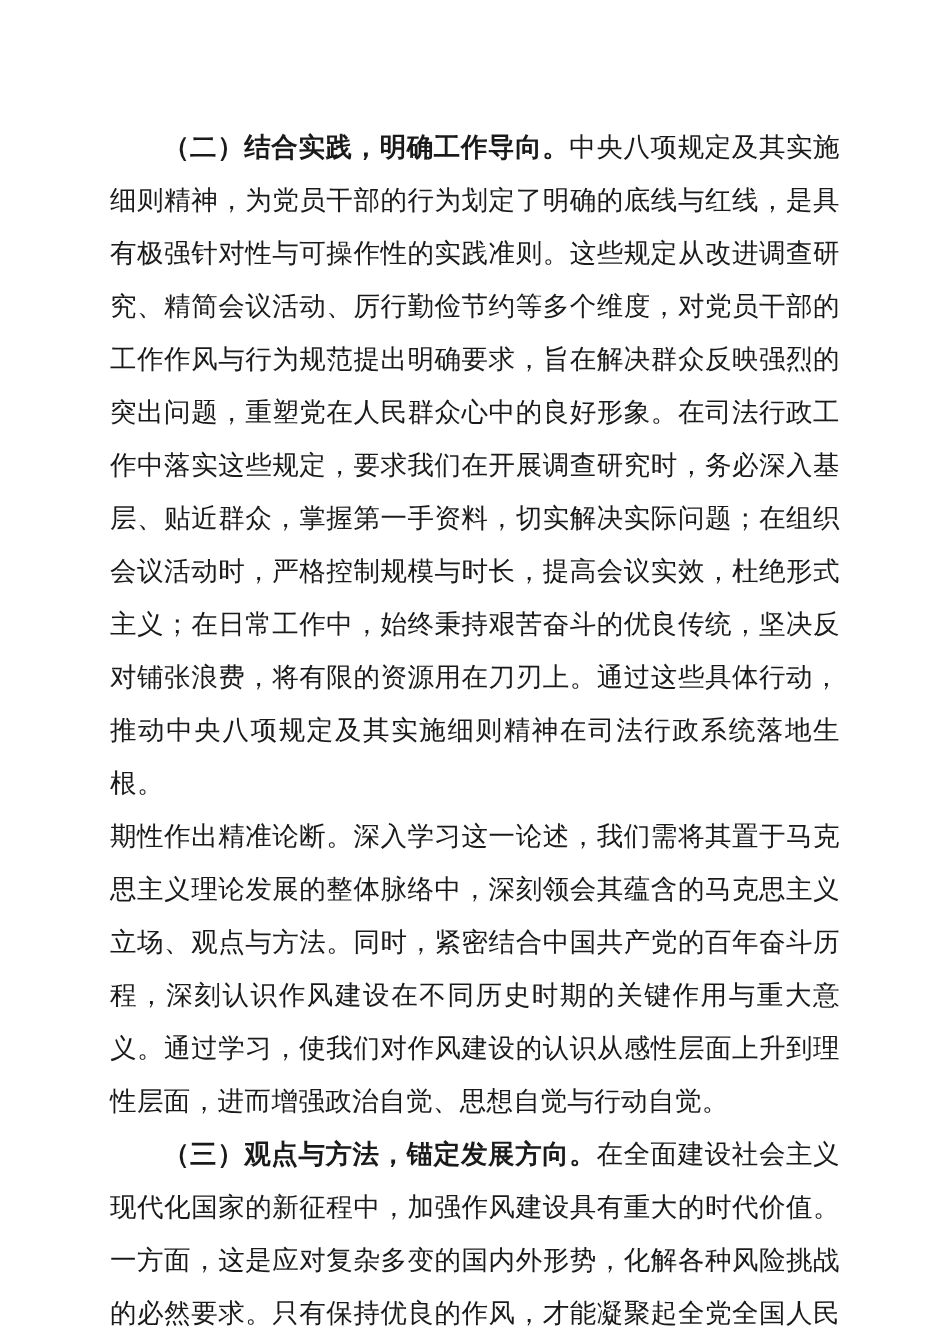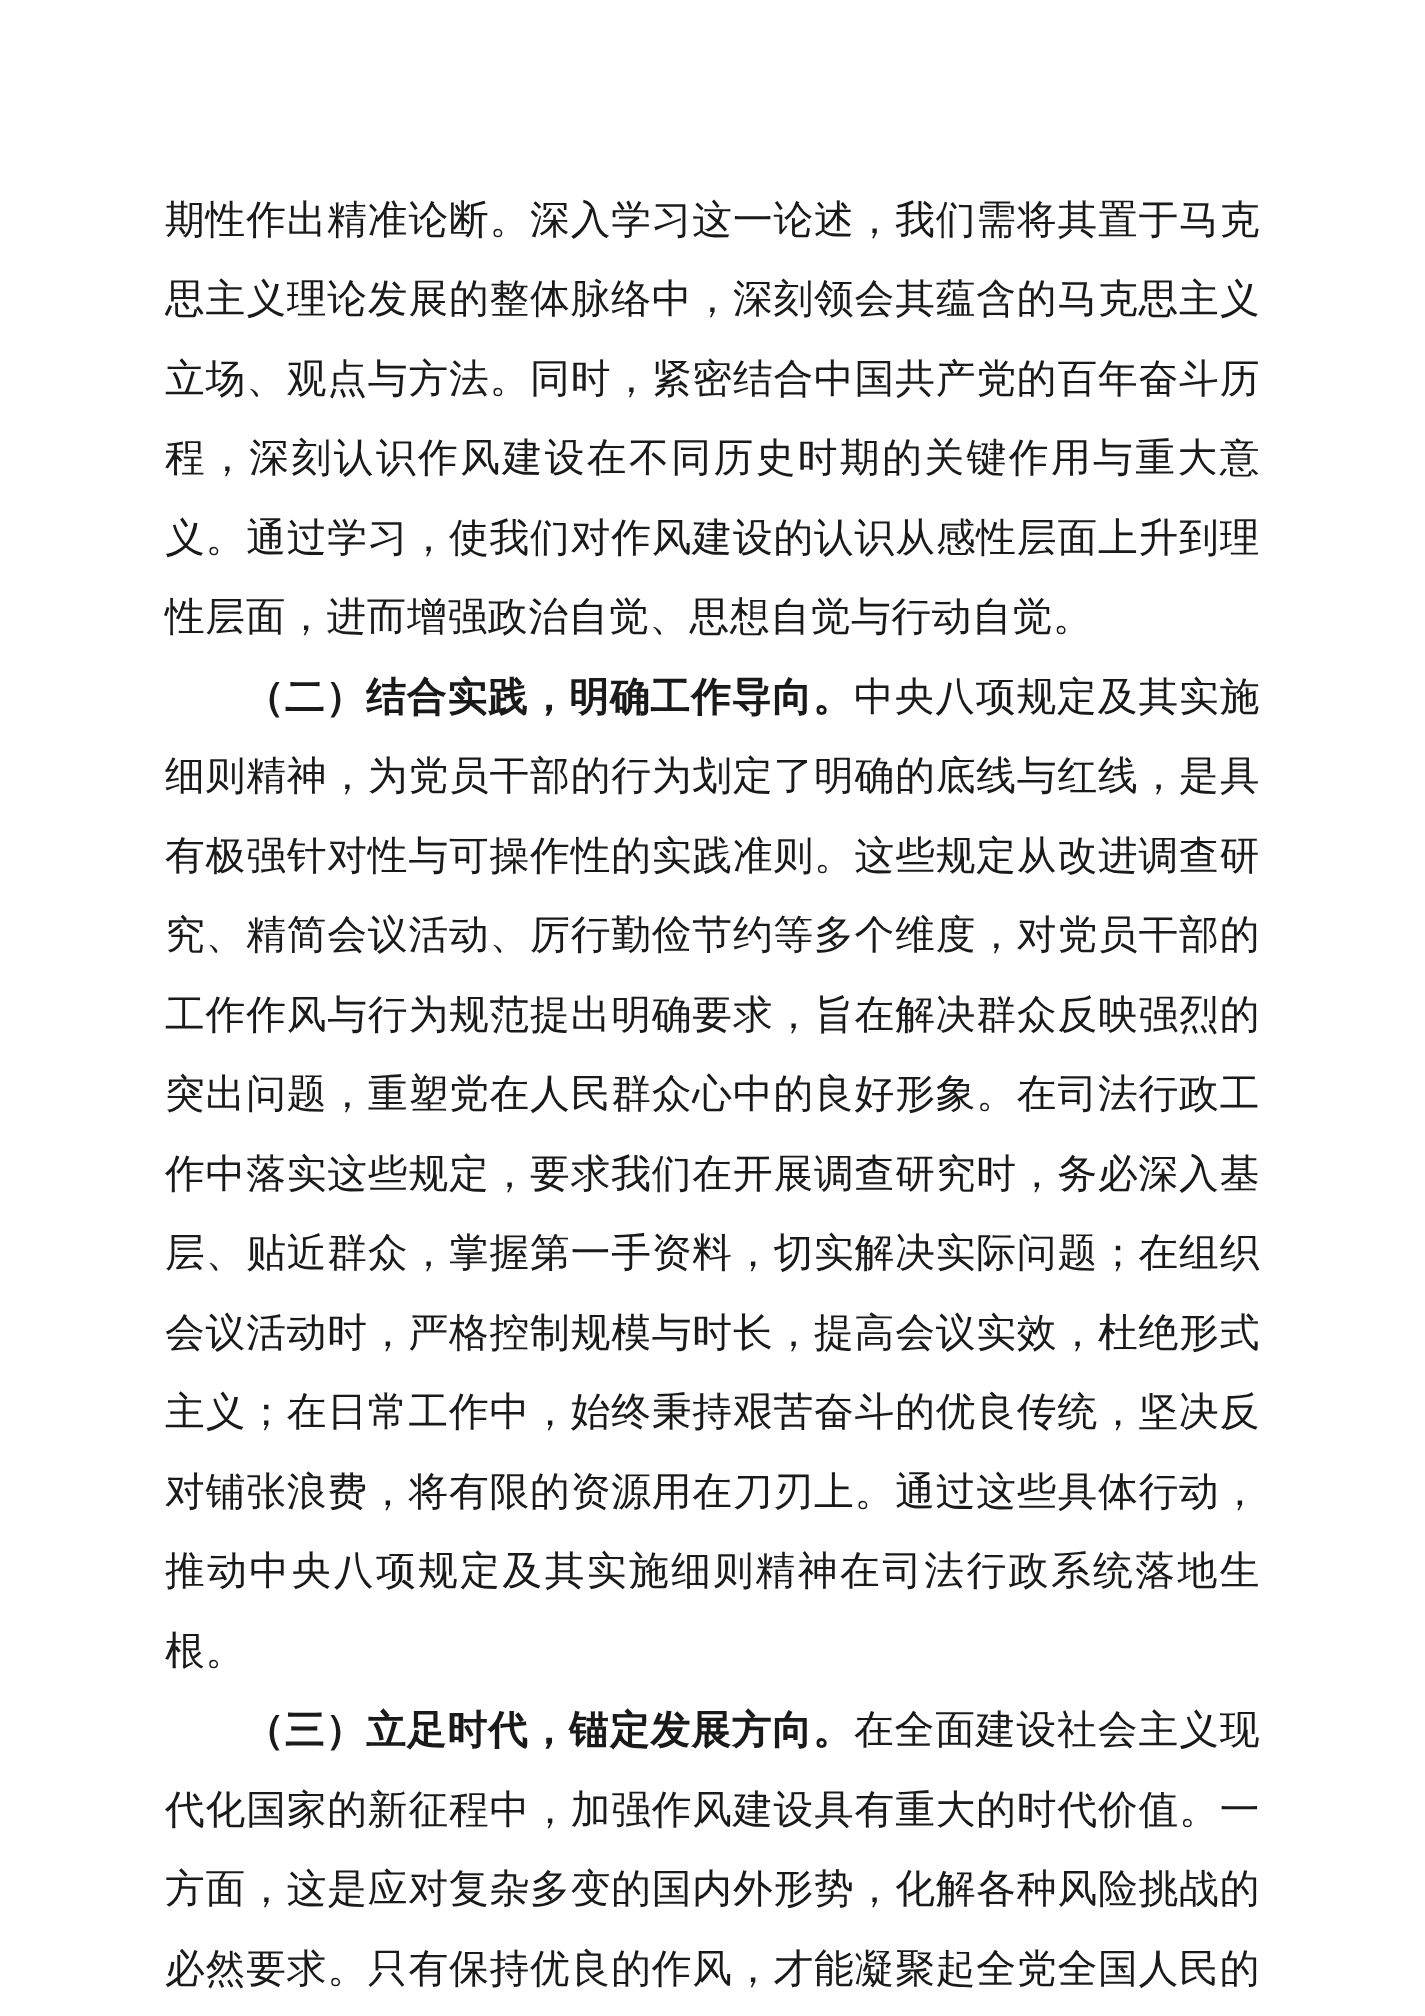--- a/index.html
+++ b/index.html
@@ -39,20 +39,20 @@
   .bold-lead {
     font-weight: bold;
   }
 </style>
 </head>
 <body>
 
 <div class="page">
   <div class="doc-body">
 
+    <p class="para"><span class="bold-lead">（二）结合实践，明确工作导向。</span><span>中央八项规定及其实施细则精神，为党员干部的行为划定了明确的底线与红线，是具有极强针对性与可操作性的实践准则。这些规定从改进调查研究、精简会议活动、厉行勤俭节约等多个维度，对党员干部的工作作风与行为规范提出明确要求，旨在解决群众反映强烈的突出问题，重塑党在人民群众心中的良好形象。在司法行政工作中落实这些规定，要求我们在开展调查研究时，务必深入基层、贴近群众，掌握第一手资料，切实解决实际问题；在组织会议活动时，严格控制规模与时长，提高会议实效，杜绝形式主义；在日常工作中，始终秉持艰苦奋斗的优良传统，坚决反对铺张浪费，将有限的资源用在刀刃上。通过这些具体行动，推动中央八项规定及其实施细则精神在司法行政系统落地生根。</span></p>
+
     <p class="para first"><span>期性作出精准论断。深入学习这一论述，我们需将其置于马克思主义理论发展的整体脉络中，深刻领会其蕴含的马克思主义立场、观点与方法。同时，紧密结合中国共产党的百年奋斗历程，深刻认识作风建设在不同历史时期的关键作用与重大意义。通过学习，使我们对作风建设的认识从感性层面上升到理性层面，进而增强政治自觉、思想自觉与行动自觉。</span></p>
 
-    <p class="para"><span class="bold-lead">（二）结合实践，明确工作导向。</span><span>中央八项规定及其实施细则精神，为党员干部的行为划定了明确的底线与红线，是具有极强针对性与可操作性的实践准则。这些规定从改进调查研究、精简会议活动、厉行勤俭节约等多个维度，对党员干部的工作作风与行为规范提出明确要求，旨在解决群众反映强烈的突出问题，重塑党在人民群众心中的良好形象。在司法行政工作中落实这些规定，要求我们在开展调查研究时，务必深入基层、贴近群众，掌握第一手资料，切实解决实际问题；在组织会议活动时，严格控制规模与时长，提高会议实效，杜绝形式主义；在日常工作中，始终秉持艰苦奋斗的优良传统，坚决反对铺张浪费，将有限的资源用在刀刃上。通过这些具体行动，推动中央八项规定及其实施细则精神在司法行政系统落地生根。</span></p>
-
-    <p class="para"><span class="bold-lead">（三）立足时代，锚定发展方向。</span><span>在全面建设社会主义现代化国家的新征程中，加强作风建设具有重大的时代价值。一方面，这是应对复杂多变的国内外形势，化解各种风险挑战的必然要求。只有保持优良的作风，才能凝聚起全党全国人民的强大力量，为实现中华民族伟大复兴的中国梦提供坚强保障。</span></p>
+    <p class="para"><span class="bold-lead">（三）观点与方法，锚定发展方向。</span><span>在全面建设社会主义现代化国家的新征程中，加强作风建设具有重大的时代价值。一方面，这是应对复杂多变的国内外形势，化解各种风险挑战的必然要求。只有保持优良的作风，才能凝聚起全党全国人民的强大力量，为实现中华民族伟大复兴的中国梦提供坚强保障。</span></p>
 
   </div>
 </div>
 
 </body></html>

